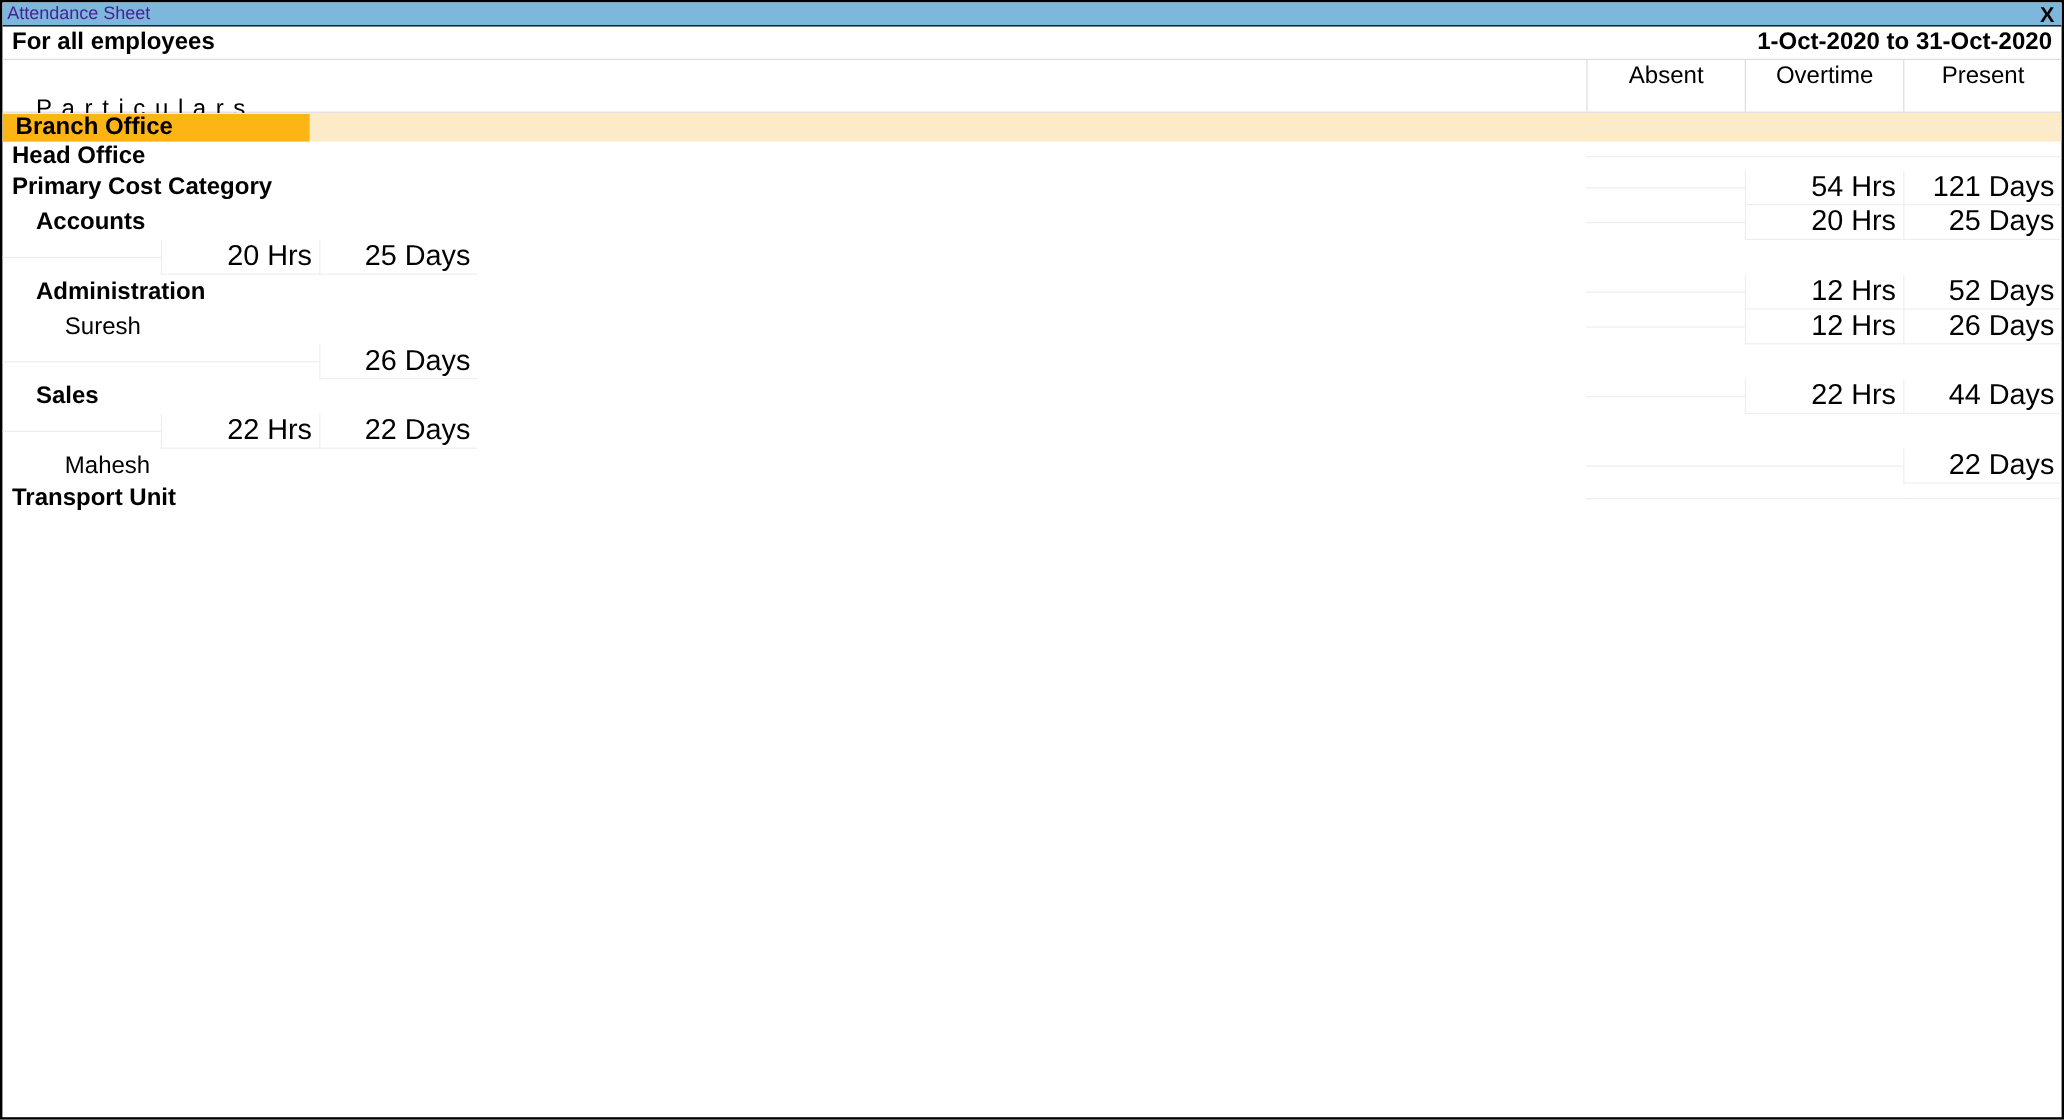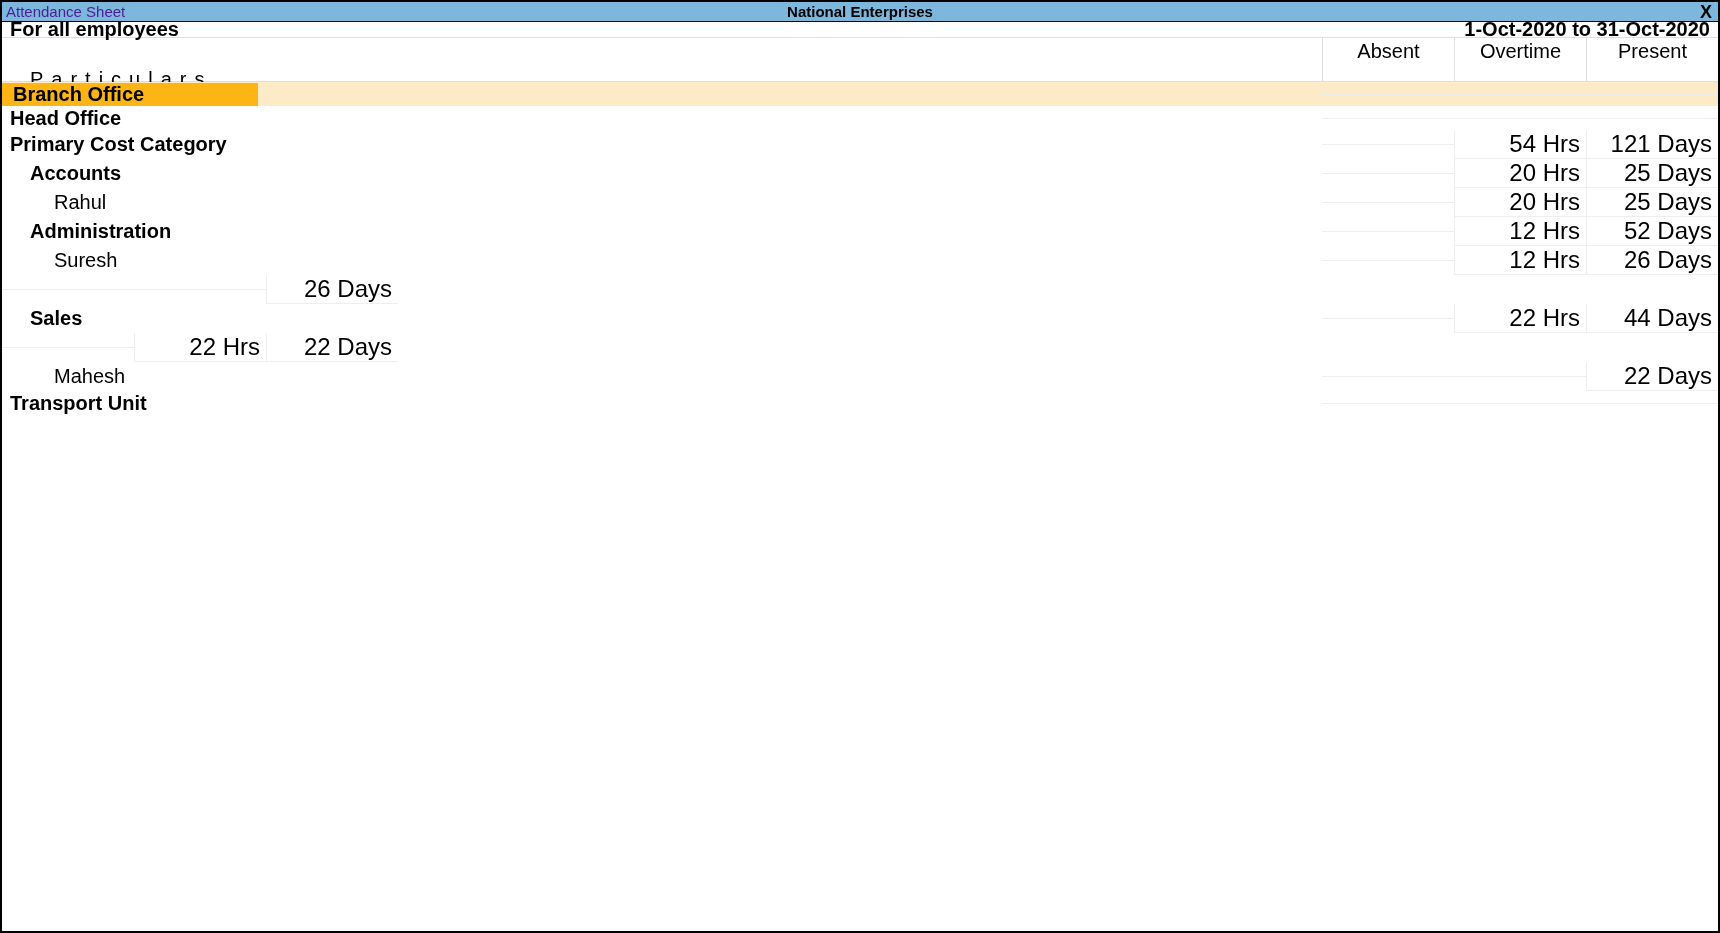--- a/index.html
+++ b/index.html
@@ -49,21 +49,21 @@
     line-height: 16px;
     cursor: pointer;
     padding: 0 2px;
   }
   .subheader {
     display: flex;
     justify-content: space-between;
     align-items: center;
     padding: 2px 8px;
     border-bottom: 1px solid #ddd;
-    height: 16px;
+    height: 28px;
   }
   .subheader .sub-left {
     font-weight: bold;
     font-size: 20px;
   }
   .subheader .sub-right {
     font-weight: bold;
     font-size: 20px;
   }
   .column-header {
@@ -147,21 +147,20 @@
   }
   .label-col .label-text {
     position: relative;
   }
 </style>
 </head>
 <body>
 
 <div class="titlebar">
   <span class="left-title">Attendance Sheet</span>
-  <span class="center-title">National Enterprises</span>
   <span class="close-btn">X</span>
 </div>
 
 <div class="subheader">
   <span class="sub-left">For all employees</span>
   <span class="sub-right">1-Oct-2020 to 31-Oct-2020</span>
 </div>
 
 <div class="column-header">
   <div class="part-col">Particulars</div>
@@ -197,21 +196,20 @@
   </div>
 
   <div class="data-row indent1">
     <div class="label-col"><span class="label-text">Accounts</span></div>
     <div class="num-col"></div>
     <div class="num-col">20 Hrs</div>
     <div class="num-col">25 Days</div>
   </div>
 
   <div class="data-row indent2">
-    <div class="label-col"><span class="label-text">Rahul</span></div>
     <div class="num-col"></div>
     <div class="num-col">20 Hrs</div>
     <div class="num-col">25 Days</div>
   </div>
 
   <div class="data-row indent1">
     <div class="label-col"><span class="label-text">Administration</span></div>
     <div class="num-col"></div>
     <div class="num-col">12 Hrs</div>
     <div class="num-col">52 Days</div>

